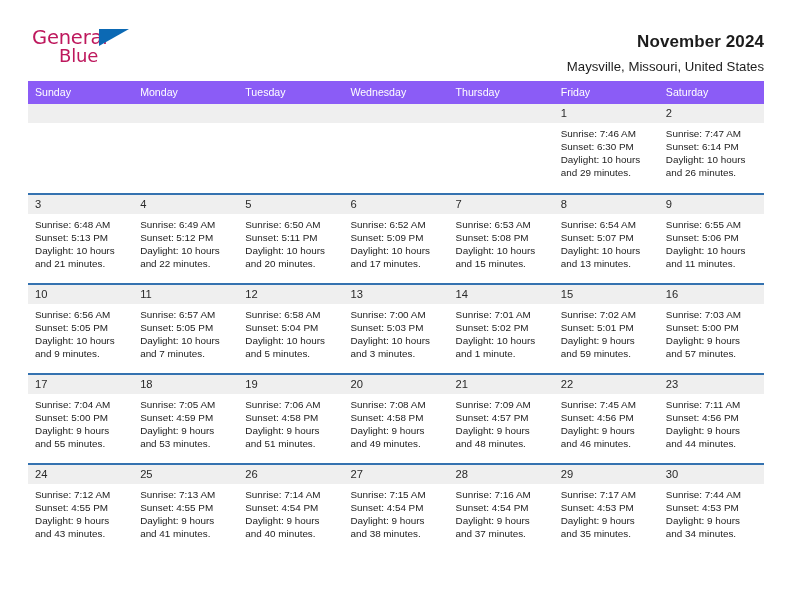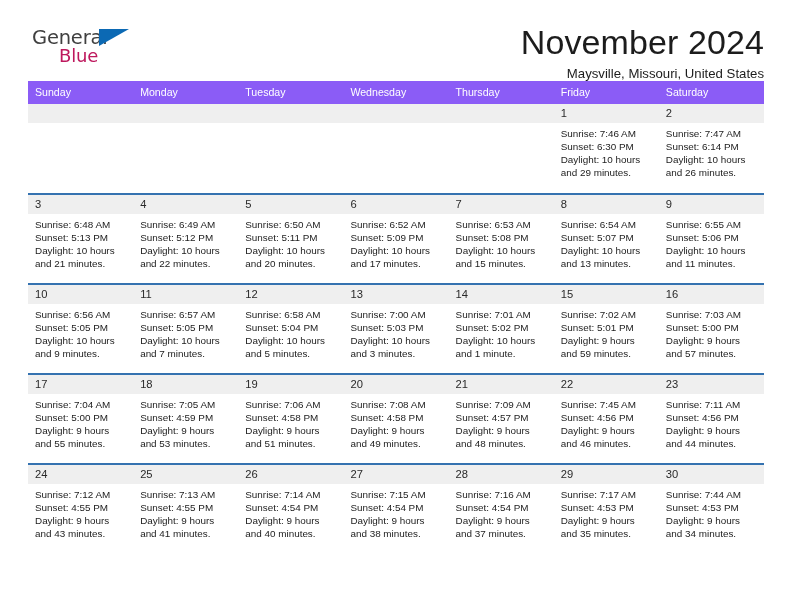--- a/index.html
+++ b/index.html
@@ -31,21 +31,21 @@
     width: 112px;
     height: 44px;
     user-select: none;
   }
   .logo-general {
     position: absolute;
     left: 4px;
     top: 0px;
     font-size: 19.5px;
     letter-spacing: -0.2px;
-    color: #404040;
+    color: #be185d;
     font-family: "DejaVu Sans", sans-serif;
     font-weight: 400;
   }
   .logo-tri {
     position: absolute;
     left: 71px;
     top: 3px;
     width: 0;
     height: 0;
     border-left: 30px solid #0b69b4;
@@ -56,32 +56,31 @@
     left: 31px;
     top: 19px;
     font-size: 18px;
     letter-spacing: -0.2px;
     color: #be185d;
     font-family: "DejaVu Sans", sans-serif;
     font-weight: 400;
   }
   .titles { text-align: right; padding-top: 1px; }
   .cal-title {
-    font-size: 34px;
-    font-weight: 400;
+    font-size: 17px;
+    font-weight: 700;
     color: #1c1c1c;
     letter-spacing: 0.1px;
     line-height: 30px;
   }
   .cal-subtitle {
     font-size: 13.2px;
     font-weight: 400;
     color: #1c1c1c;
     line-height: 19px;
-    margin-top: 7px;
   }
 
   
   .calendar {
     margin-top: 7px;
     width: 736px;
     border-collapse: collapse;
     table-layout: fixed;
   }
   .calendar th {

